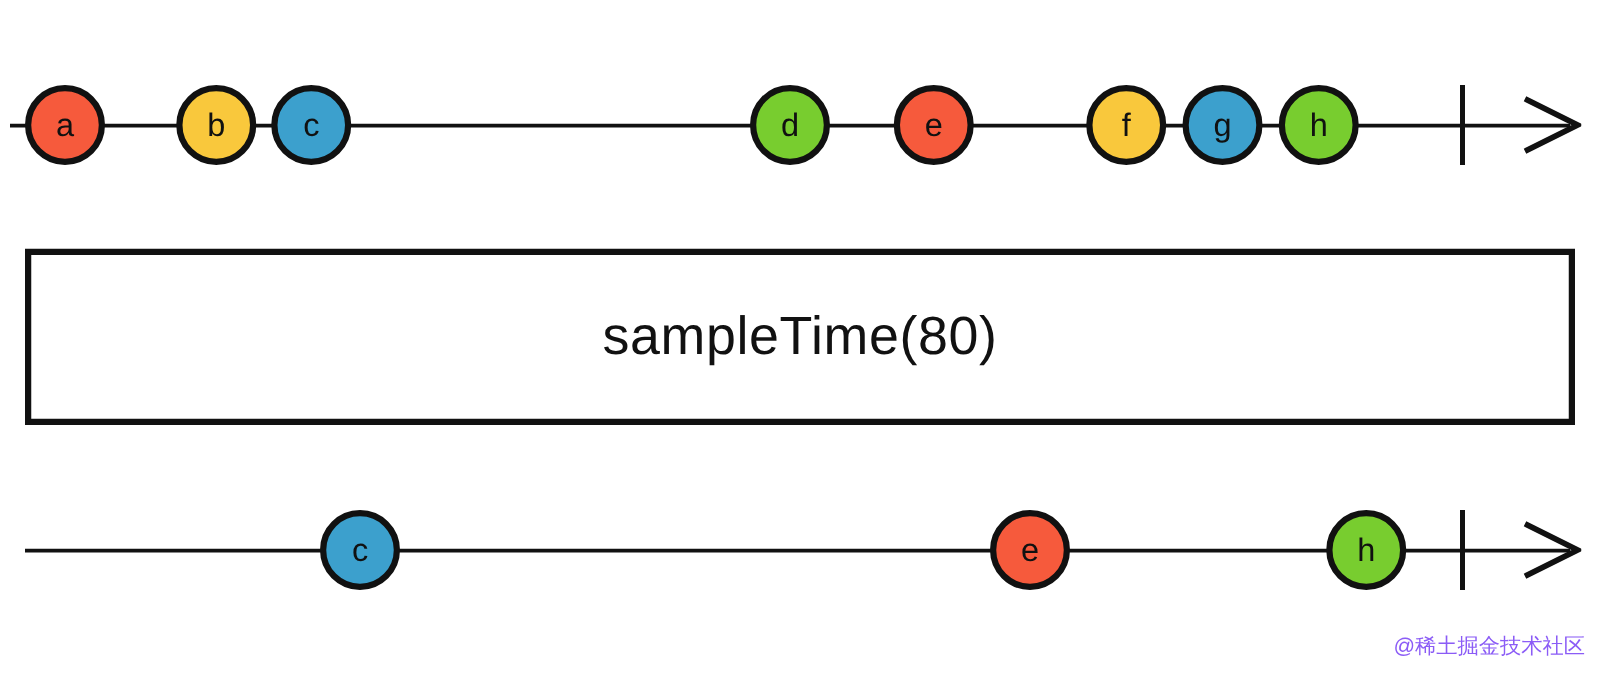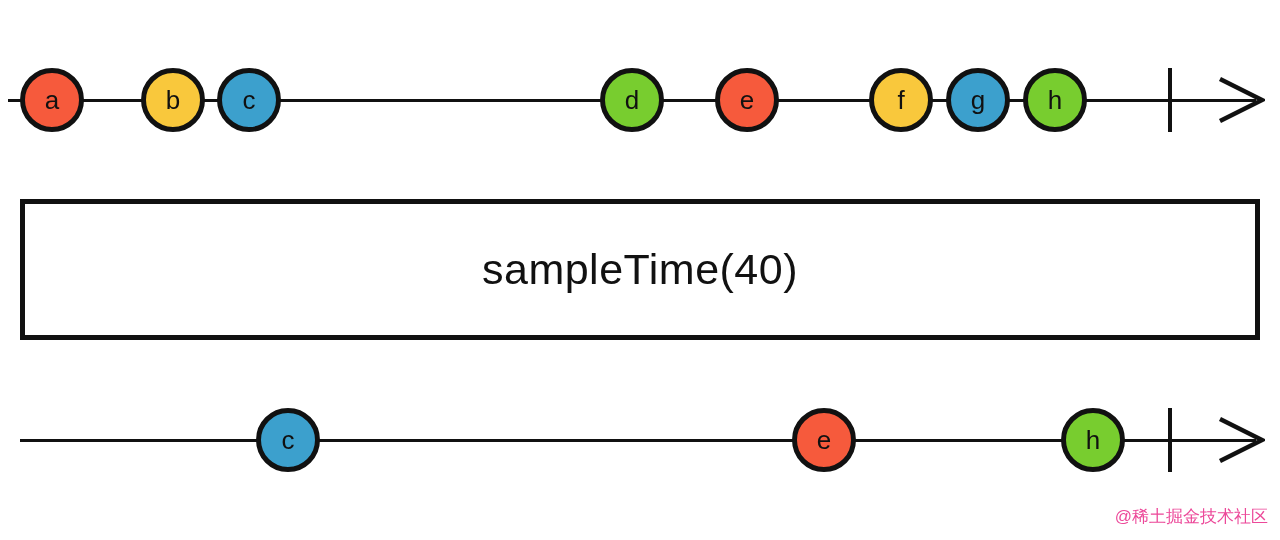--- a/index.html
+++ b/index.html
@@ -73,21 +73,21 @@
   .operator-label {
     font-size: 43px;
     color: #111111;
     letter-spacing: 0.5px;
   }
   .watermark {
     position: absolute;
     right: 12px;
     bottom: 12px;
     font-size: 17px;
-    color: #ec4899;
+    color: #8b5cf6;
   }
 </style>
 </head>
 <body>
 
 <div class="stage">
 
   <div class="row-top">
     <div class="timeline-line line-top"></div>
     <div class="end-tick tick-top"></div>
@@ -115,21 +115,21 @@
       </div>
     <div class="marble" style="left: 946px; background-color: rgb(60, 160, 205);">
         <span>g</span>
       </div>
     <div class="marble" style="left: 1023px; background-color: rgb(120, 205, 47);">
         <span>h</span>
       </div>
   </div>
 
   <div class="operator-box">
-    <span class="operator-label">sampleTime(40)</span>
+    <span class="operator-label">sampleTime(80)</span>
   </div>
 
   <div class="row-bottom">
     <div class="timeline-line line-bottom"></div>
     <div class="end-tick tick-bottom"></div>
     <svg class="arrow-head arrow-bottom" viewBox="0 0 48 48">
       <polyline points="3,3 45,24 3,45" fill="none" stroke="#111111" stroke-width="4.5"></polyline>
     </svg>
 
     <div class="marble" style="left: 256px; background-color: rgb(60, 160, 205);">

